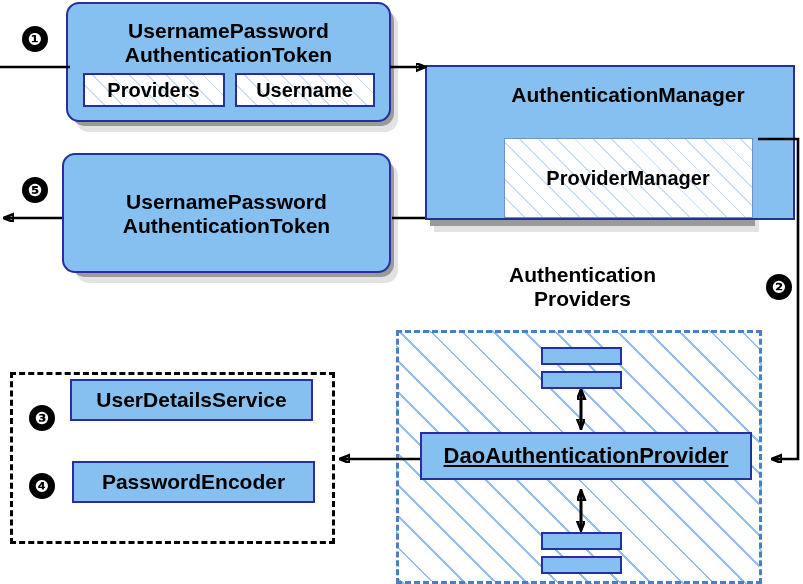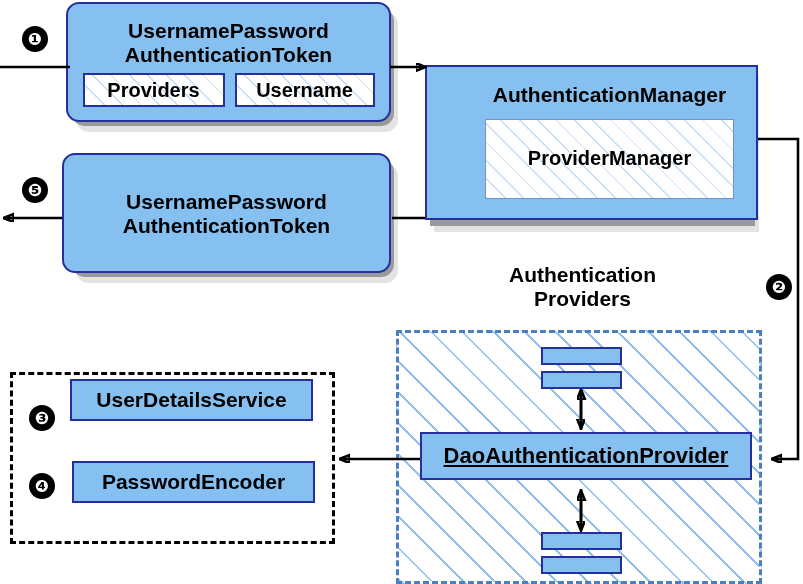--- a/index.html
+++ b/index.html
@@ -209,21 +209,21 @@
   <div class="abs node rounded" style="left:62px; top:153px; width:329px; height:120px;">
     <div style="font-size:21px; margin-top:2px;">
       <span>UsernamePassword</span><br>
       <span>AuthenticationToken</span>
     </div>
   </div>
 
   <div class="abs shadow-outer" style="left:434px; top:75px; width:325px; height:157px;"></div>
   <div class="abs shadow-inner" style="left:430px; top:71px; width:325px; height:155px;"></div>
 
-  <div class="abs node" style="left:425px; top:65px; width:333px; height:155px; justify-content:flex-start;padding-left:36px;">
+  <div class="abs node" style="left:425px; top:65px; width:370px; height:155px; justify-content:space-between;padding-left:36px;">
     <div style="font-size:21px; margin-top:16px;">AuthenticationManager</div>
     <div class="inner-box hatch-light" style="width:249px; height:80px; margin-top:12px; font-size:20px;">ProviderManager</div>
   </div>
 
   <div class="abs bullet" style="left:766px; top:274px;">❷</div>
 
   <div class="abs caption" style="left:470px; top:263px; width:225px; font-size:21px;">
     <span>Authentication</span><br>
     <span>Providers</span>
   </div>

